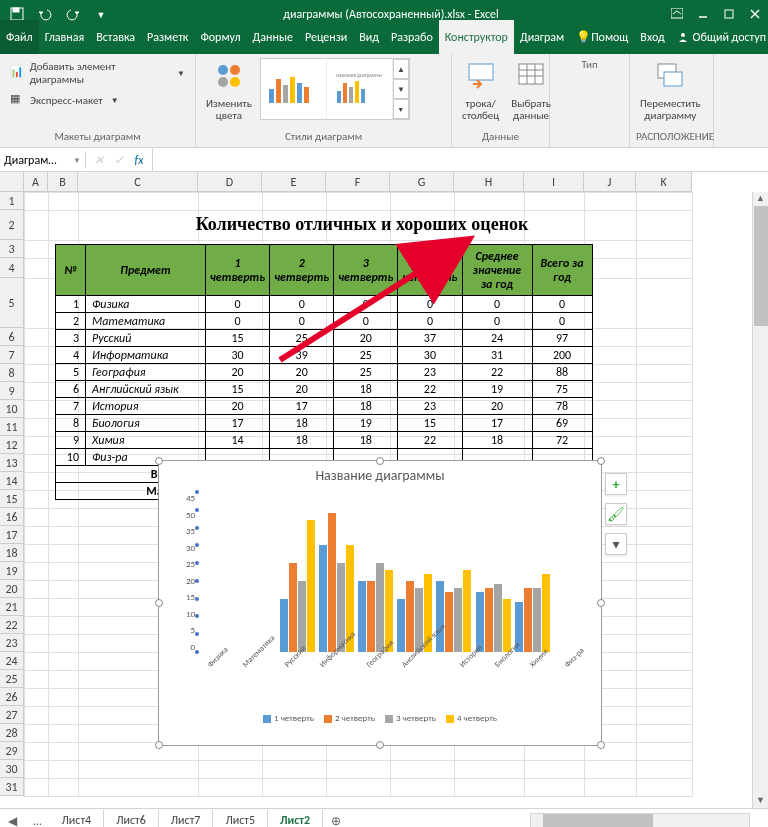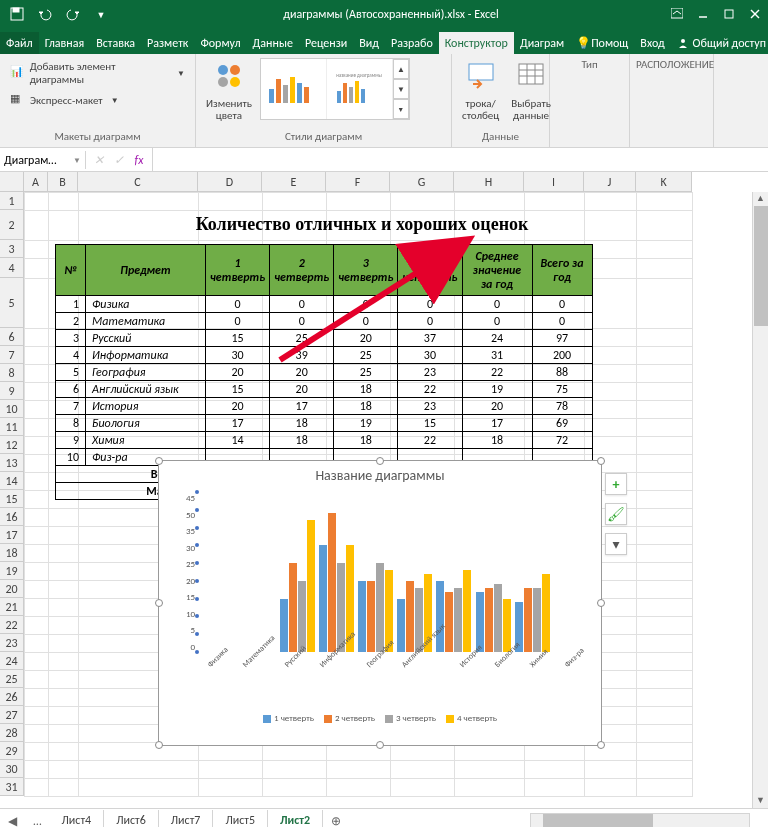--- a/index.html
+++ b/index.html
@@ -11,21 +11,21 @@
   .titlebar .qat .btn, .titlebar .ctrl .btn { width: 26px; height: 28px; display: flex; align-items: center; justify-content: center; cursor: pointer; }
   .titlebar .center { flex: 1; display: flex; align-items: center; justify-content: center; gap: 10px; }
   .titlebar .ctx-tab { background: #217346; border-top: 2px solid #ffc000; padding: 0 10px; height: 28px; display:flex;align-items:center;}
   .titlebar .doc-title { color: #fff; white-space: nowrap; }
   .titlebar .ctrl { display: flex; margin-left: auto; }
   .titlebar svg { fill: #fff; stroke: #fff; }
   .ribbon-help { width:16px; }
   
   
   .tabs { background: #0b6a3a; height: 26px; display: flex; align-items: flex-end; color: #fff; font-size: 12px; }
-  .tabs .tab { padding: 4px 6px; height: 22px; display: flex; align-items: center; cursor: pointer; white-space: nowrap; }
+  .tabs .tab { padding: 4px 6px; height: 34px; display: flex; align-items: center; cursor: pointer; white-space: nowrap; }
   .tabs .tab.active { background: #f1f1f1; color: #217346; }
   .tabs .tab.share { margin-left: auto; padding-right: 10px; display:flex; gap:4px; align-items:center; }
   .tabs .tab.help { color: #fff; }
   
   
   .ribbon { background: #f1f1f1; height: 94px; border-bottom: 1px solid #d4d4d4; display: flex; font-size: 11px; color: #444; }
   .ribbon .group { border-right: 1px solid #d4d4d4; padding: 2px 6px 0 6px; display: flex; flex-direction: column; }
   .ribbon .group .content { flex: 1; display: flex; align-items: flex-start; gap: 4px; padding-top: 2px; }
   .ribbon .group .label { text-align: center; font-size: 11px; color: #666; padding: 2px 0 4px 0; white-space: nowrap; }
   .ribbon .btn-v { display: flex; flex-direction: column; align-items: center; gap: 2px; padding: 2px 4px; cursor: pointer; text-align: center; line-height: 1.1; }
@@ -34,21 +34,21 @@
   .ribbon .icon-lg { width: 32px; height: 36px; }
   .ribbon .gallery { display: flex; border: 1px solid #ccc; background: #fff; height: 62px; }
   .ribbon .gallery .thumb { width: 66px; height: 60px; border-right: 1px solid #eee; display:flex;align-items:center;justify-content:center; }
   .ribbon .gallery .scroll { width: 16px; display: flex; flex-direction: column; }
   .ribbon .gallery .scroll div { flex: 1; border: 1px solid #ccc; display:flex;align-items:center;justify-content:center; font-size:8px; cursor:pointer; }
   
   
   .formula-bar { height: 24px; border-bottom: 1px solid #d4d4d4; display: flex; align-items: center; background: #fff; font-size: 12px; }
   .formula-bar .namebox { width: 86px; border-right: 1px solid #d4d4d4; padding: 2px 4px; display: flex; align-items: center; justify-content: space-between; }
   .formula-bar .fx-btns { display: flex; gap: 2px; padding: 0 4px; border-right: 1px solid #d4d4d4; height:100%; align-items:center; }
-  .formula-bar .fx-btns span { width: 18px; text-align: center; color: #a21caf; cursor: pointer; font-style: italic; }
+  .formula-bar .fx-btns span { width: 18px; text-align: center; color: #0369a1; cursor: pointer; font-style: italic; }
   .formula-bar .fx-input { flex: 1; padding: 2px 6px; }
   
   
   .viewport { position: relative; height: 636px; overflow: hidden; display: flex; }
   .grid-wrap { flex:1; overflow: hidden; position: relative; }
   .corner { width: 24px; height: 20px; background: #f0f0f0; border-right: 1px solid #ccc; border-bottom: 1px solid #ccc; position:absolute; left:0; top:0; z-index:5;}
   .col-headers { position:absolute; left:24px; top:0; height:20px; display:flex; background:#f0f0f0; z-index:4; border-bottom:1px solid #ccc;}
   .col-headers div { border-right:1px solid #ccc; text-align:center; font-size:12px; color:#444; line-height:20px; }
   .row-headers { position:absolute; left:0; top:20px; width:24px; background:#f0f0f0; z-index:4; border-right:1px solid #ccc;}
   .row-headers div { border-bottom:1px solid #ccc; text-align:center; font-size:12px; color:#444; }
@@ -256,20 +256,30 @@
           <span style="white-space:pre-line">Выбрать
 данные</span>
         </div>
     </div>
     <div class="label">Данные</div>
   </div>
   <div class="group" style="width:80px">
     <div class="label">Тип</div>
   </div>
   <div class="group" style="width:84px">
+    <div class="content">
+        <div class="btn-v">
+          <span class="icon-lg"><svg width="32" height="32">
+              <rect x="4" y="4" width="18" height="14" fill="#fff" stroke="#888"></rect>
+              <rect x="10" y="12" width="18" height="14" fill="#fff" stroke="#5b9bd5"></rect>
+            </svg></span>
+          <span style="white-space:pre-line">Переместить
+диаграмму</span>
+        </div>
+      </div>
     <div class="label">РАСПОЛОЖЕНИЕ</div>
   </div>
 </div>
 
 <div class="formula-bar">
   <div class="namebox">
       <span>Диаграм…</span>
       <span style="font-size:8px;color:#888">▼</span>
     </div>
   <div class="fx-btns">

